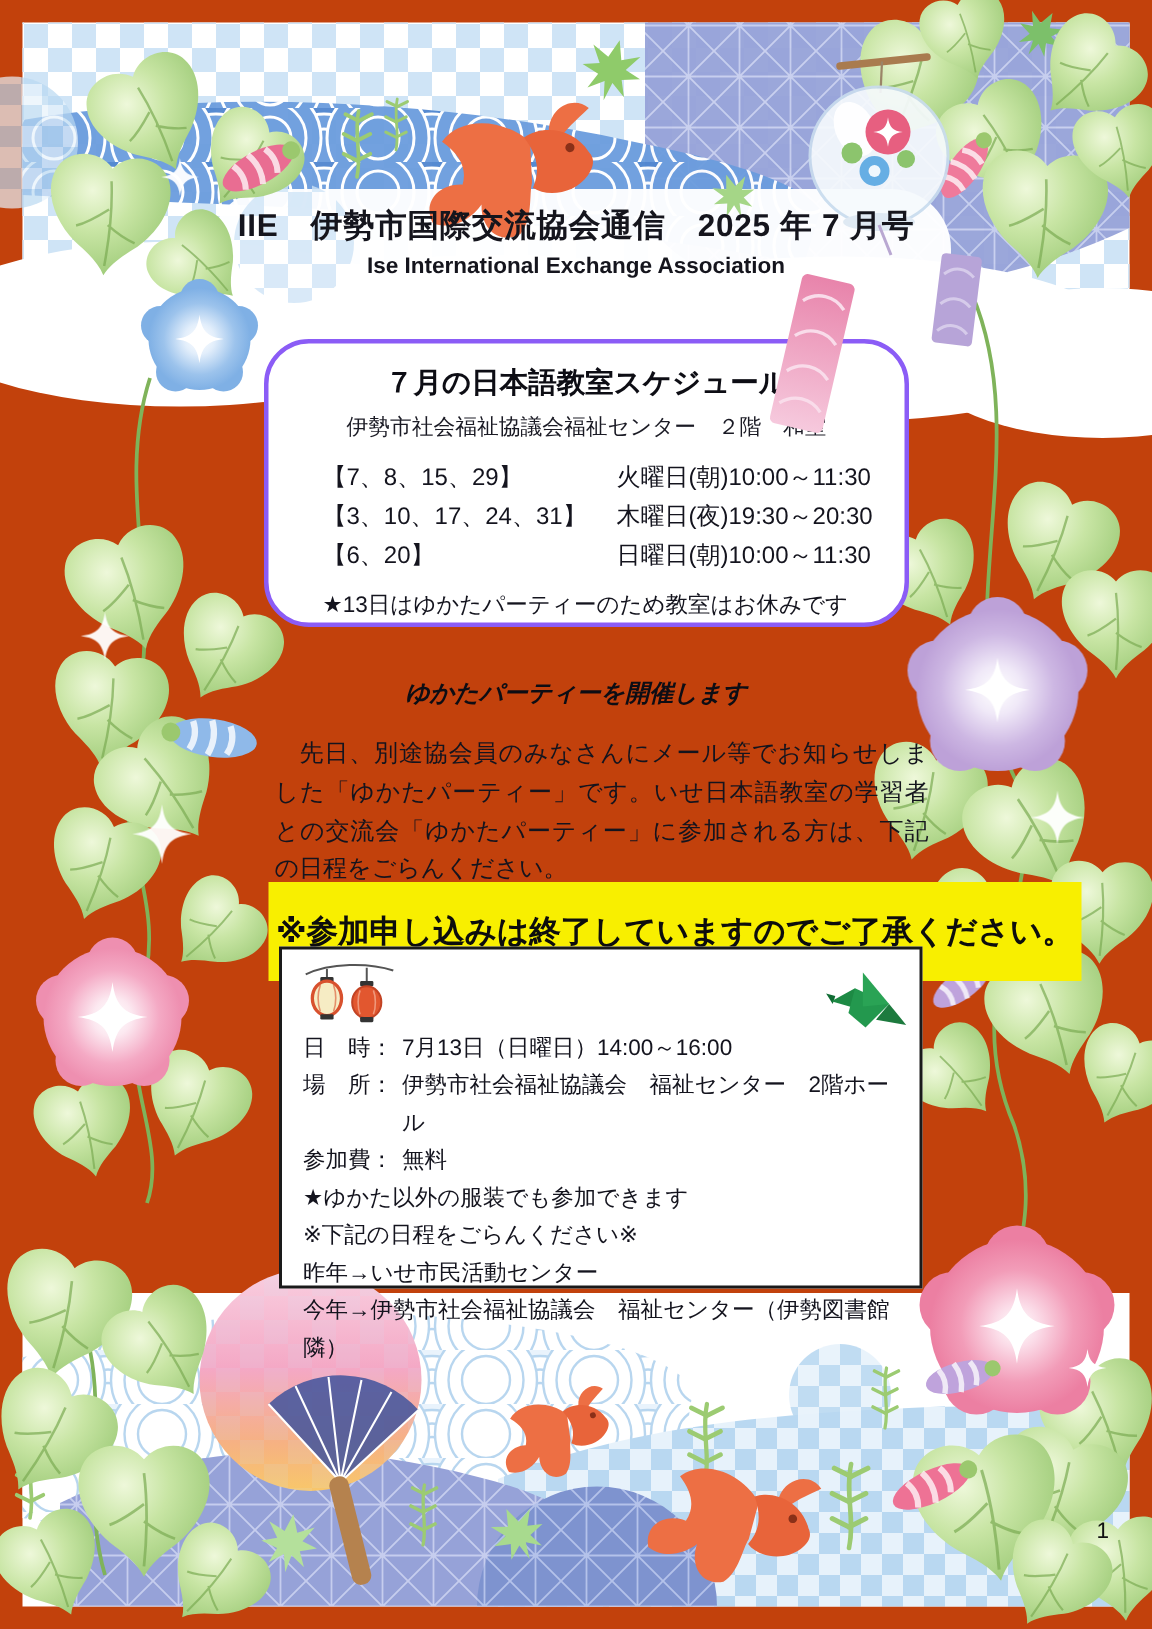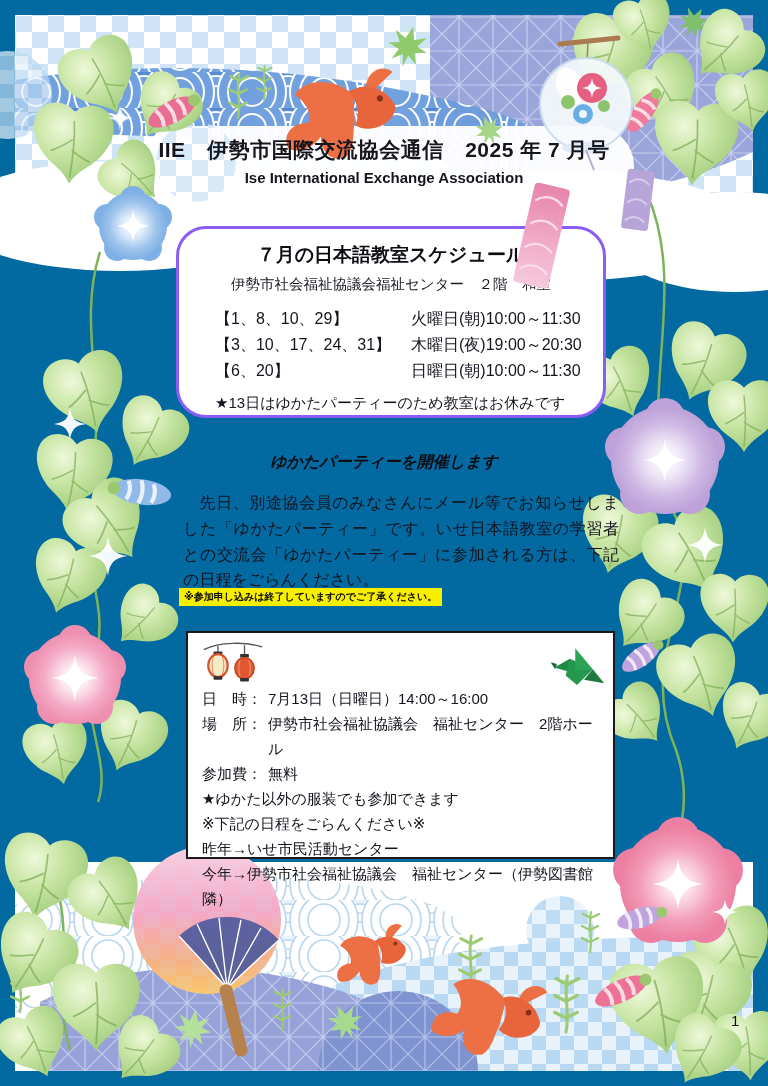--- a/index.html
+++ b/index.html
@@ -1,18 +1,18 @@
 <!DOCTYPE html>
 <html><head>
 <meta charset="utf-8">
 <style>
   html,body { margin:0; padding:0; background:#ffffff; }
   .page {
     position:relative; width:768px; height:1086px; margin:0 auto;
-    background:#0369a1; overflow:hidden;
+    background:#c2410c; overflow:hidden;
     font-family:"Liberation Sans","DejaVu Sans",sans-serif;
     color:#17171f;
   }
   .deco-bg, .deco-fg { position:absolute; left:0; top:0; }
   .deco-fg { pointer-events:none; z-index:4; }
   .content-layer { position:absolute; left:0; top:0; width:768px; height:1086px; z-index:2; }
 
   .masthead { position:absolute; left:134px; top:136px; width:500px; text-align:center; }
   .masthead h1 { margin:0; font-size:21px; font-weight:bold; letter-spacing:0.5px; color:#15151d; }
   .masthead .sub { margin-top:5px; font-size:15px; font-weight:bold; color:#15151d; }
@@ -28,21 +28,21 @@
   .sched-rows { margin:12px 0 0 28px; text-align:left; font-size:16px; color:#14141e; }
   .sched-row { display:flex; line-height:26px; }
   .sched-row .dates { flex:0 0 196px; }
   .sched-note { margin:10px 0 0 28px; text-align:left; font-size:15px; color:#14141e; }
 
   .announce-heading { position:absolute; left:134px; top:452px; width:500px; margin:0;
     text-align:center; font-size:16px; font-weight:bold; color:#0d0d14;font-style:italic; }
   .announce-body { position:absolute; left:179px; top:486px; width:436px; margin:4px;
     font-size:16px; line-height:25.8px; color:#14141e; text-align:justify; }
   .highlight { position:absolute; left:179px; top:588px; display:inline-block;
-    background:#f8ef00; color:#0d0d0d; font-size:10px; font-weight:bold; padding:2px 5px; }
+    background:#f8ef00; color:#0d0d0d; font-size:21px; font-weight:bold; padding:19px 5px; }
 
   .party-box {
     position:absolute; left:186px; top:631px; width:429px; height:228px;
     box-sizing:border-box; background:#fff; border:2px solid #1a1a1a;
     padding:5px 12px 0 14px;
   }
   .party-head { position:relative; height:48px; display:flex; align-items:center; }
   .party-title { margin:0 0 0 16px; font-size:17.5px; font-weight:bold; color:#0d0d14; }
   .crane-wrap { position:absolute; right:-4px; top:6px; }
   .party-line { display:flex; font-size:15px; line-height:25px; color:#14141e; }
@@ -369,26 +369,26 @@
     <header class="masthead">
       <h1>IIE　伊勢市国際交流協会通信　2025 年 7 月号</h1>
       <div class="sub">Ise International Exchange Association</div>
     </header>
 
     <section class="schedule-box">
       <div class="sched-title">７月の日本語教室スケジュール</div>
       <div class="sched-loc">伊勢市社会福祉協議会福祉センター　２階　和室</div>
       <div class="sched-rows">
         <div class="sched-row">
-          <span class="dates">【1、8、10、29】</span>
+          <span class="dates">【7、8、15、29】</span>
           <span class="time">火曜日(朝)10:00～11:30</span>
         </div>
         <div class="sched-row">
           <span class="dates">【3、10、17、24、31】</span>
-          <span class="time">木曜日(夜)19:00～20:30</span>
+          <span class="time">木曜日(夜)19:30～20:30</span>
         </div>
         <div class="sched-row">
           <span class="dates">【6、20】</span>
           <span class="time">日曜日(朝)10:00～11:30</span>
         </div>
       </div>
       <div class="sched-note">★13日はゆかたパーティーのため教室はお休みです</div>
     </section>
 
     <h2 class="announce-heading">ゆかたパーティーを開催します</h2>

